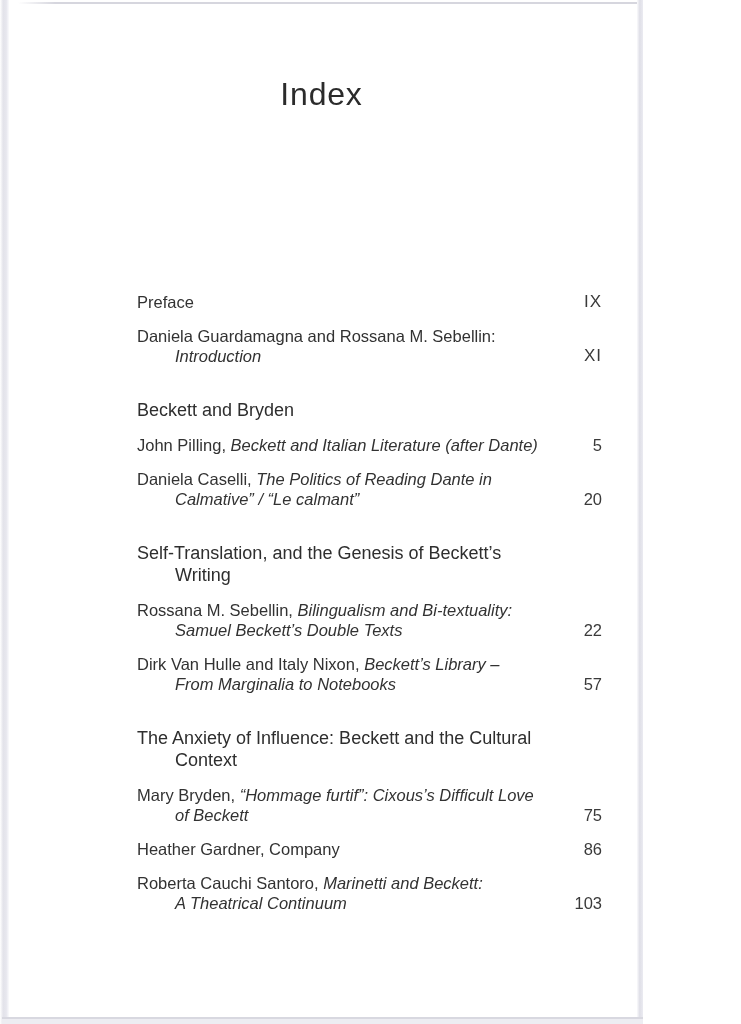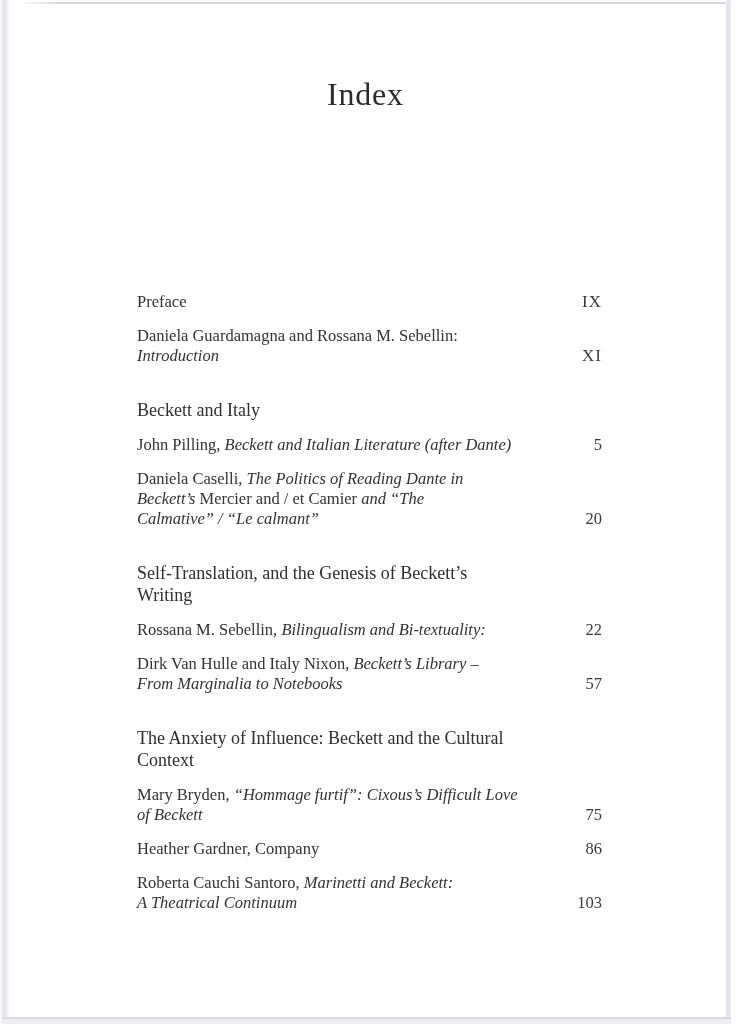--- a/index.html
+++ b/index.html
@@ -1,20 +1,20 @@
 <!DOCTYPE html>
 <html><head>
 <meta charset="utf-8">
 <style>
   * { margin:0; padding:0; box-sizing:border-box; }
   html,body { background:#ffffff; }
   .screen {
-    position:relative; width:731px; height:1024px;
+    position:relative; width:643px; height:1024px;
     background:var(--page-bg,#ffffff); overflow:hidden;
-    font-family:Liberation Serif, serif;
+    font-family:Liberation Sans, sans-serif;
     color:var(--text,#323232);
   }
   
   .edge-left {
     position:absolute; left:0; top:0; width:9px; height:100%;
     background:linear-gradient(to right,#ffffff 0%,#e3e3ea 35%,#e7e7ee 70%,#fbfbfd 100%);
   }
   .edge-right {
     position:absolute; right:0; top:0; width:6px; height:100%;
     background:linear-gradient(to left,#ebebf1 0%,#dfdfe7 55%,#fafafc 100%);
@@ -35,21 +35,21 @@
     letter-spacing:0.8px; color:#2b2b2b;
   }
   .toc {
     position:absolute; left:137px; top:292px; width:465px;
     display:flex; flex-direction:column;
   }
   .entry, .heading { position:relative; margin-bottom:14px; }
   .entry { font-size:16.5px; line-height:20px; }
   .heading { font-size:18px; line-height:22px; margin-top:19px; color:#2e2e2e; }
   .line { white-space:nowrap; }
-  .line.wrap { }
+  .line.wrap { margin-left:38px; }
   .it { font-style:italic; }
   .pagenum {
     position:absolute; right:0; bottom:0;
     font-size:16.5px; line-height:20px; color:#3a3a3a;
   }
   .pagenum.small { font-size:17px; letter-spacing:1px; }
 </style>
 </head>
 <body>
 
@@ -66,38 +66,38 @@
       <div class="entry">
         <div class="line"><span>Preface</span></div>
         <span class="pagenum small">IX</span>
       </div>
       <div class="entry">
         <div class="line"><span>Daniela Guardamagna and Rossana M. Sebellin:</span></div>
         <div class="line wrap"><span class="it">Introduction</span></div>
         <span class="pagenum small">XI</span>
       </div>
       <div class="heading">
-        <div class="line"><span>Beckett and Italy</span></div>
+        <div class="line"><span>Beckett and Bryden</span></div>
       </div>
       <div class="entry">
         <div class="line"><span>John Pilling, </span><span class="it">Beckett and Italian Literature (after Dante)</span></div>
         <span class="pagenum">5</span>
       </div>
       <div class="entry">
         <div class="line"><span>Daniela Caselli, </span><span class="it">The Politics of Reading Dante in</span></div>
-        <div class="line wrap"><span class="it">Beckett’s </span><span>Mercier and / et Camier </span><span class="it">and “The</span></div>
         <div class="line wrap"><span class="it">Calmative” / “Le calmant”</span></div>
         <span class="pagenum">20</span>
       </div>
       <div class="heading">
         <div class="line"><span>Self-Translation, and the Genesis of Beckett’s</span></div>
         <div class="line wrap"><span>Writing</span></div>
       </div>
       <div class="entry">
         <div class="line"><span>Rossana M. Sebellin, </span><span class="it">Bilingualism and Bi-textuality:</span></div>
+        <div class="line wrap"><span class="it">Samuel Beckett’s Double Texts</span></div>
         <span class="pagenum">22</span>
       </div>
       <div class="entry">
         <div class="line"><span>Dirk Van Hulle and Italy Nixon, </span><span class="it">Beckett’s Library –</span></div>
         <div class="line wrap"><span class="it">From Marginalia to Notebooks</span></div>
         <span class="pagenum">57</span>
       </div>
       <div class="heading">
         <div class="line"><span>The Anxiety of Influence: Beckett and the Cultural</span></div>
         <div class="line wrap"><span>Context</span></div>

